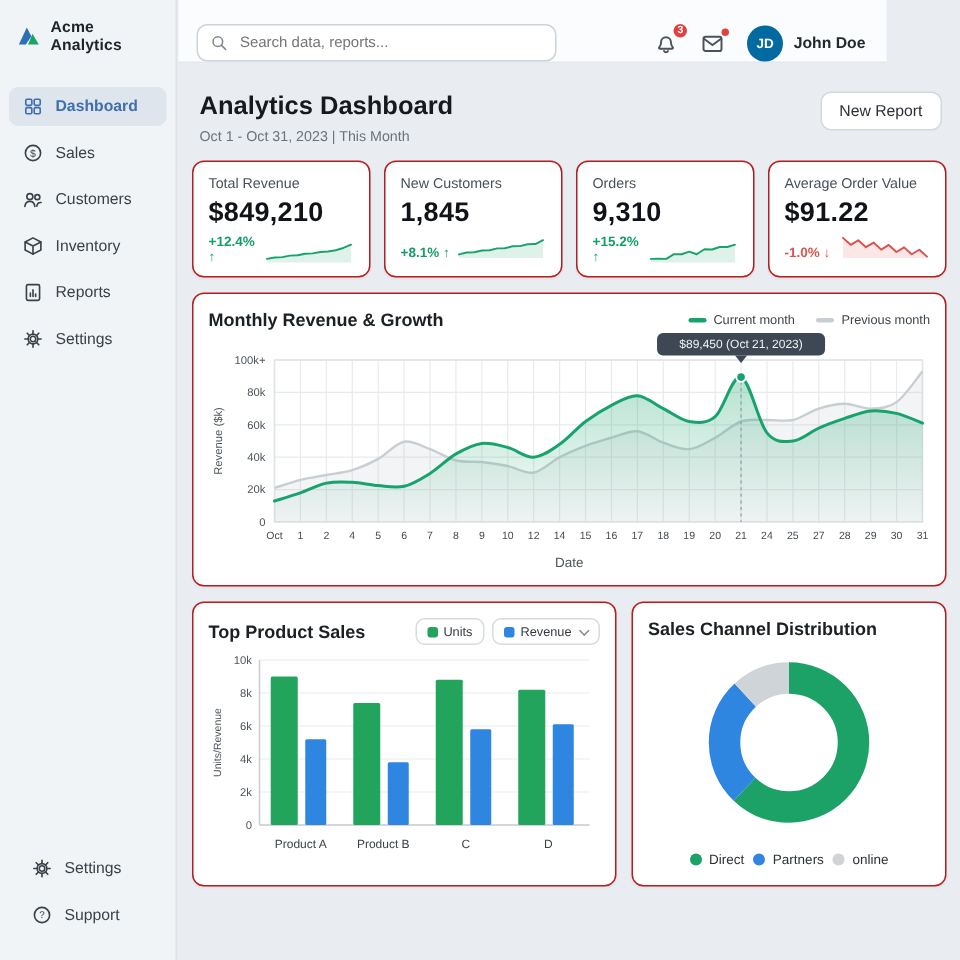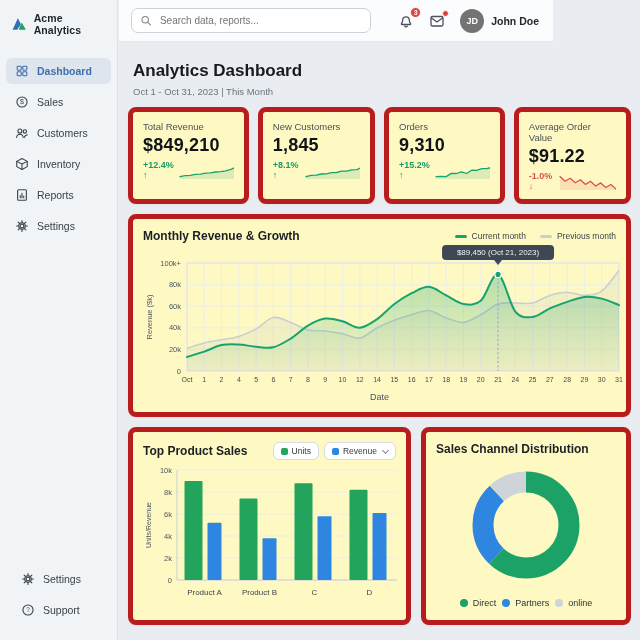--- a/index.html
+++ b/index.html
@@ -12,37 +12,37 @@
   
   .sidebar{position:absolute;left:0;top:0;width:118px;height:640px;background:#f1f4f6;border-right:1px solid #dde2e7;}
   .logo-row{display:flex;align-items:center;gap:6px;padding:12px 10px 10px 11px;justify-content:space-between;}
   .logo-text{font-size:10.5px;font-weight:bold;color:#1d242b;letter-spacing:.1px;}
   .nav{padding:12px 6px 0 6px;}
   .nav-item{display:flex;align-items:center;gap:8px;padding:6px 9px;border-radius:6px;font-size:10.5px;color:#3a4149;margin-bottom:5px;cursor:pointer;}
   .nav-item svg{flex:0 0 auto;}
   .nav-item.active{background:#dee5ec;color:#3f6fae;font-weight:bold;}
   .sidebar-footer{position:absolute;bottom:12px;left:6px;right:6px;}
   
-  .topbar{position:absolute;left:119px;top:0;width:434px;height:42px;background:#fbfcfd;border-bottom:1px solid #e4e8ec;display:flex;align-items:center;}
+  .topbar{position:absolute;left:119px;top:0;width:472px;height:42px;background:#fbfcfd;border-bottom:1px solid #e4e8ec;display:flex;align-items:flex-end;}
   .search-box{display:flex;align-items:center;gap:6px;margin-left:12px;width:240px;height:25px;border:1px solid #ccd3d9;border-radius:7px;background:#fff;padding:0 8px;color:#7d868e;}
   .search-box input{border:none;outline:none;font-size:10px;color:#555;width:100%;background:transparent;font-family:inherit;}
   .topbar-right{margin-left:auto;display:flex;align-items:center;gap:15px;padding-right:14px;}
   .icon-btn{position:relative;color:#4a535b;cursor:pointer;display:flex;}
   .badge{position:absolute;top:-6px;right:-7px;background:#e0413c;color:#fff;font-size:7px;font-weight:bold;border-radius:7px;min-width:11px;height:11px;line-height:10px;text-align:center;padding:0 2px;border:1px solid #fbfcfd;}
   .dot-badge{position:absolute;top:-3px;right:-4px;width:7px;height:7px;background:#e0413c;border-radius:50%;border:1px solid #fbfcfd;}
   .user-chip{display:flex;align-items:center;gap:7px;cursor:pointer;}
-  .avatar{width:24px;height:24px;border-radius:50%;background:#737373;color:#fff;font-size:9px;font-weight:bold;display:flex;align-items:center;justify-content:center;}
+  .avatar{width:24px;height:24px;border-radius:50%;background:#0369a1;color:#fff;font-size:9px;font-weight:bold;display:flex;align-items:center;justify-content:center;}
   .user-name{font-size:10.5px;font-weight:bold;color:#23282d;}
   
   .content{position:absolute;left:119px;top:48px;width:521px;height:598px;}
   .page-head{display:flex;align-items:flex-start;padding:13px 12px 0 14px;}
   .page-title{font-size:17px;font-weight:bold;color:#16191d;}
   .page-sub{font-size:9.5px;color:#6a737c;margin-top:5px;}
   .new-report-btn{margin-left:auto;background:#fff;border:1px solid #d3d9de;border-radius:7px;font-size:10.5px;padding:6px 12px;color:#2a3036;cursor:pointer;font-family:inherit;}
-  .card{background:#fef9c3;border:5px solid #b91c1c;border-radius:8px;box-shadow:0 1px 2px rgba(25,35,45,.05);}
+  .card{background:#ffffff;border:1px solid #b91c1c;border-radius:8px;box-shadow:0 1px 2px rgba(25,35,45,.05);}
   
   .stats{display:flex;gap:9px;margin:10px 9px 0 9px;}
   .stat-card{flex:1;padding:9px 10px 8px 10px;}
   .stat-label{font-size:9.5px;color:#48515a;}
   .stat-value{font-size:18px;font-weight:bold;color:#101418;margin-top:3px;letter-spacing:.2px;}
   .stat-bottom{display:flex;align-items:flex-end;justify-content:space-between;margin-top:4px;}
   .stat-change{font-size:9px;font-weight:bold;}
   .stat-change.up{color:#149e66;} .stat-change.down{color:#d9534f;}
   
   .rev-card{margin:10px 9px 0 9px;padding:10px;}
@@ -172,20 +172,21 @@
     </span>
   </div>
 </header>
 
 <main class="content">
   <div class="page-head">
     <div>
       <div class="page-title">Analytics Dashboard</div>
       <div class="page-sub">Oct 1 - Oct 31, 2023 | This Month</div>
     </div>
+    <button class="new-report-btn">New Report</button>
   </div>
 
   <div class="stats" id="stats-row">
       <div class="card stat-card">
         <div class="stat-label">Total Revenue</div>
         <div class="stat-value">$849,210</div>
         <div class="stat-bottom">
           <span class="stat-change up">+12.4% ↑</span>
           <svg width="60" height="17">
             <path d="M2.0,13.6L7.1,12.7L12.2,12.4L17.3,11.4L22.4,11.2L27.5,10.2L32.5,9.9L37.6,9.0L42.7,8.7L47.8,7.8L52.9,6.3L58.0,4.1L58,16 L2,16 Z" fill="#18a36d" fill-opacity="0.14" stroke="none"></path>

